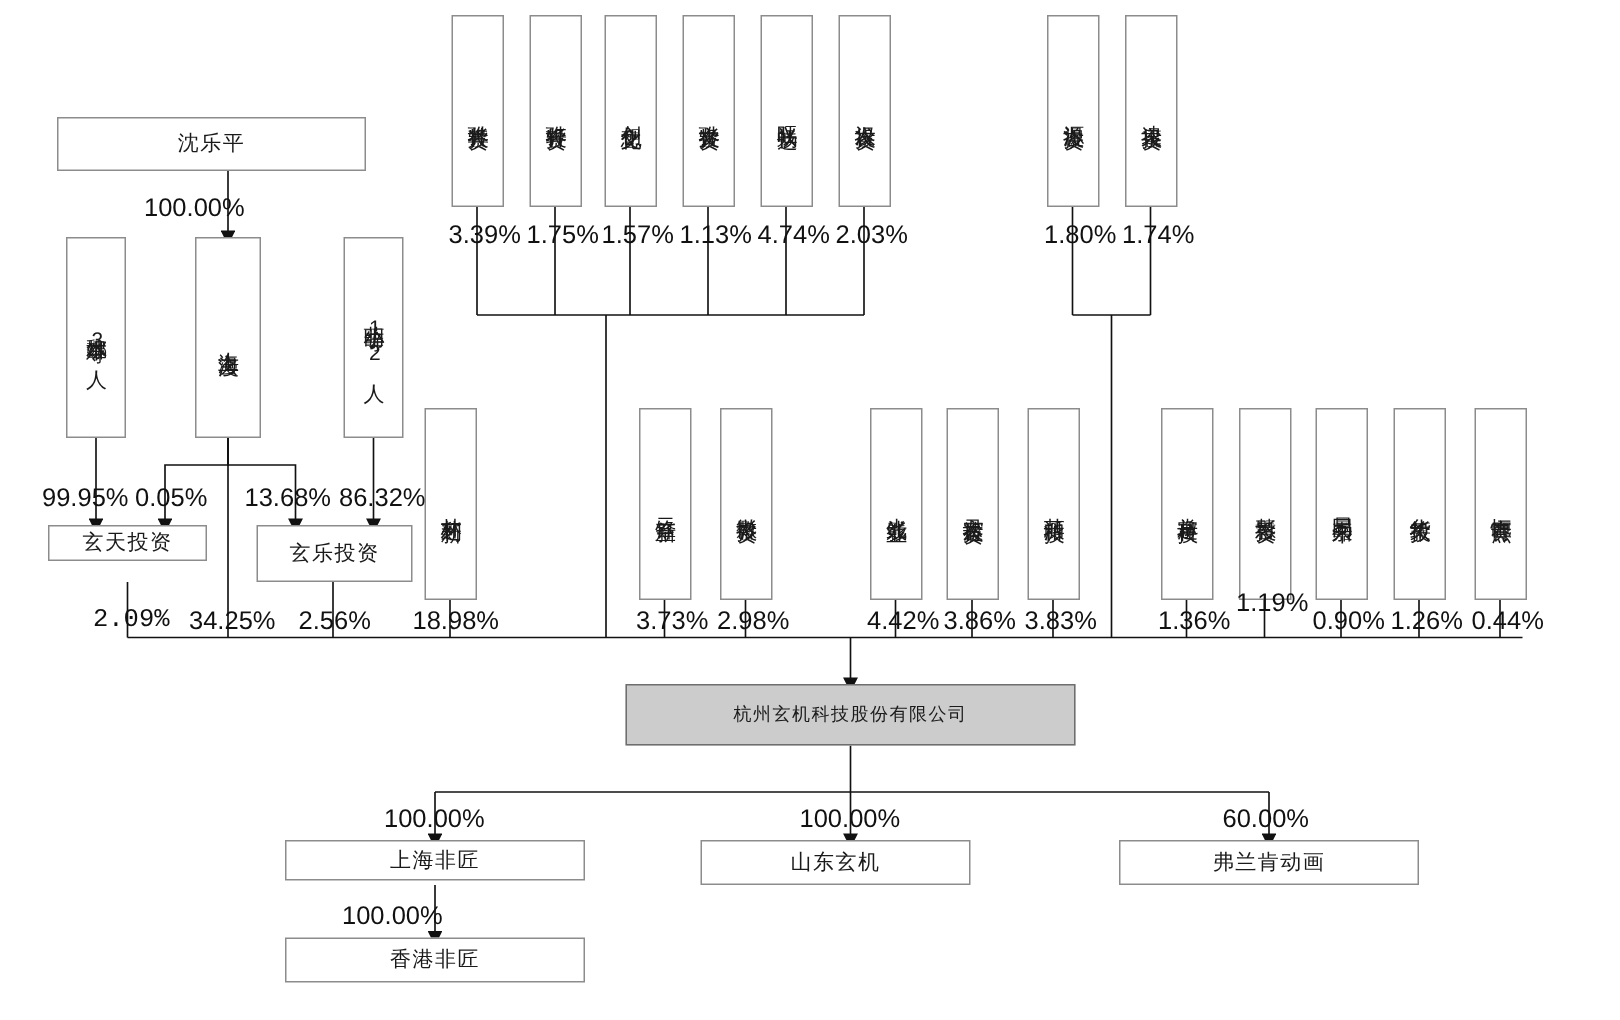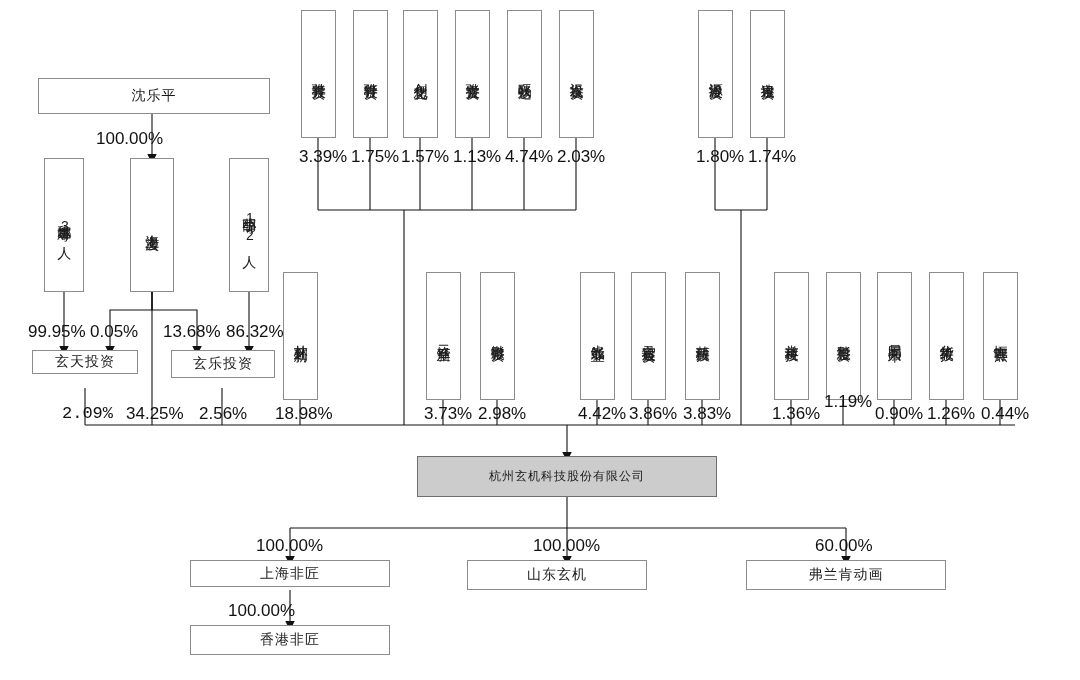--- a/index.html
+++ b/index.html
@@ -118,40 +118,40 @@
       <path d="M567,497 L567,528"></path>
       <path d="M290,528 L846,528"></path>
       <path d="M290,528 L290,560" marker-end="url(#arrow)"></path>
       <path d="M567,528 L567,560" marker-end="url(#arrow)"></path>
       <path d="M846,528 L846,560" marker-end="url(#arrow)"></path>
 
       <path d="M290,590 L290,625" marker-end="url(#arrow)"></path>
     </g>
   </svg>
 
-  <div class="node horiz" style="left:38px; top:78px; width:232px; height:36px;">
+  <div class="node horiz" style="left:38px; top:78px; width:206px; height:36px;">
     <span>沈乐平</span>
   </div>
 
   <div class="node vertical" style="left:44px; top:158px; width:40px; height:134px; font-size:14px;">
     <span>魏本娜等3人</span>
   </div>
 
   <div class="node vertical" style="left:130px; top:158px; width:44px; height:134px; font-size:14px;">
     <span>上海玄漫</span>
   </div>
 
   <div class="node vertical" style="left:229px; top:158px; width:40px; height:134px; font-size:14px;">
     <span>薛小明等12人</span>
   </div>
 
   <div class="node horiz" style="left:32px; top:350px; width:106px; height:24px;">
     <span>玄天投资</span>
   </div>
-  <div class="node horiz" style="left:171px; top:350px; width:104px; height:28px;">
+  <div class="node horiz" style="left:171px; top:350px; width:104px; height:38px;">
     <span>玄乐投资</span>
   </div>
 
   <div class="node vertical" style="left:301px; top:10px; width:35px; height:128px; font-size:14px;">
     <span>骅其投资</span>
   </div>
   <div class="node vertical" style="left:353px; top:10px; width:35px; height:128px; font-size:14px;">
     <span>骅轩投资</span>
   </div>
   <div class="node vertical" style="left:403px; top:10px; width:35px; height:128px; font-size:14px;">

